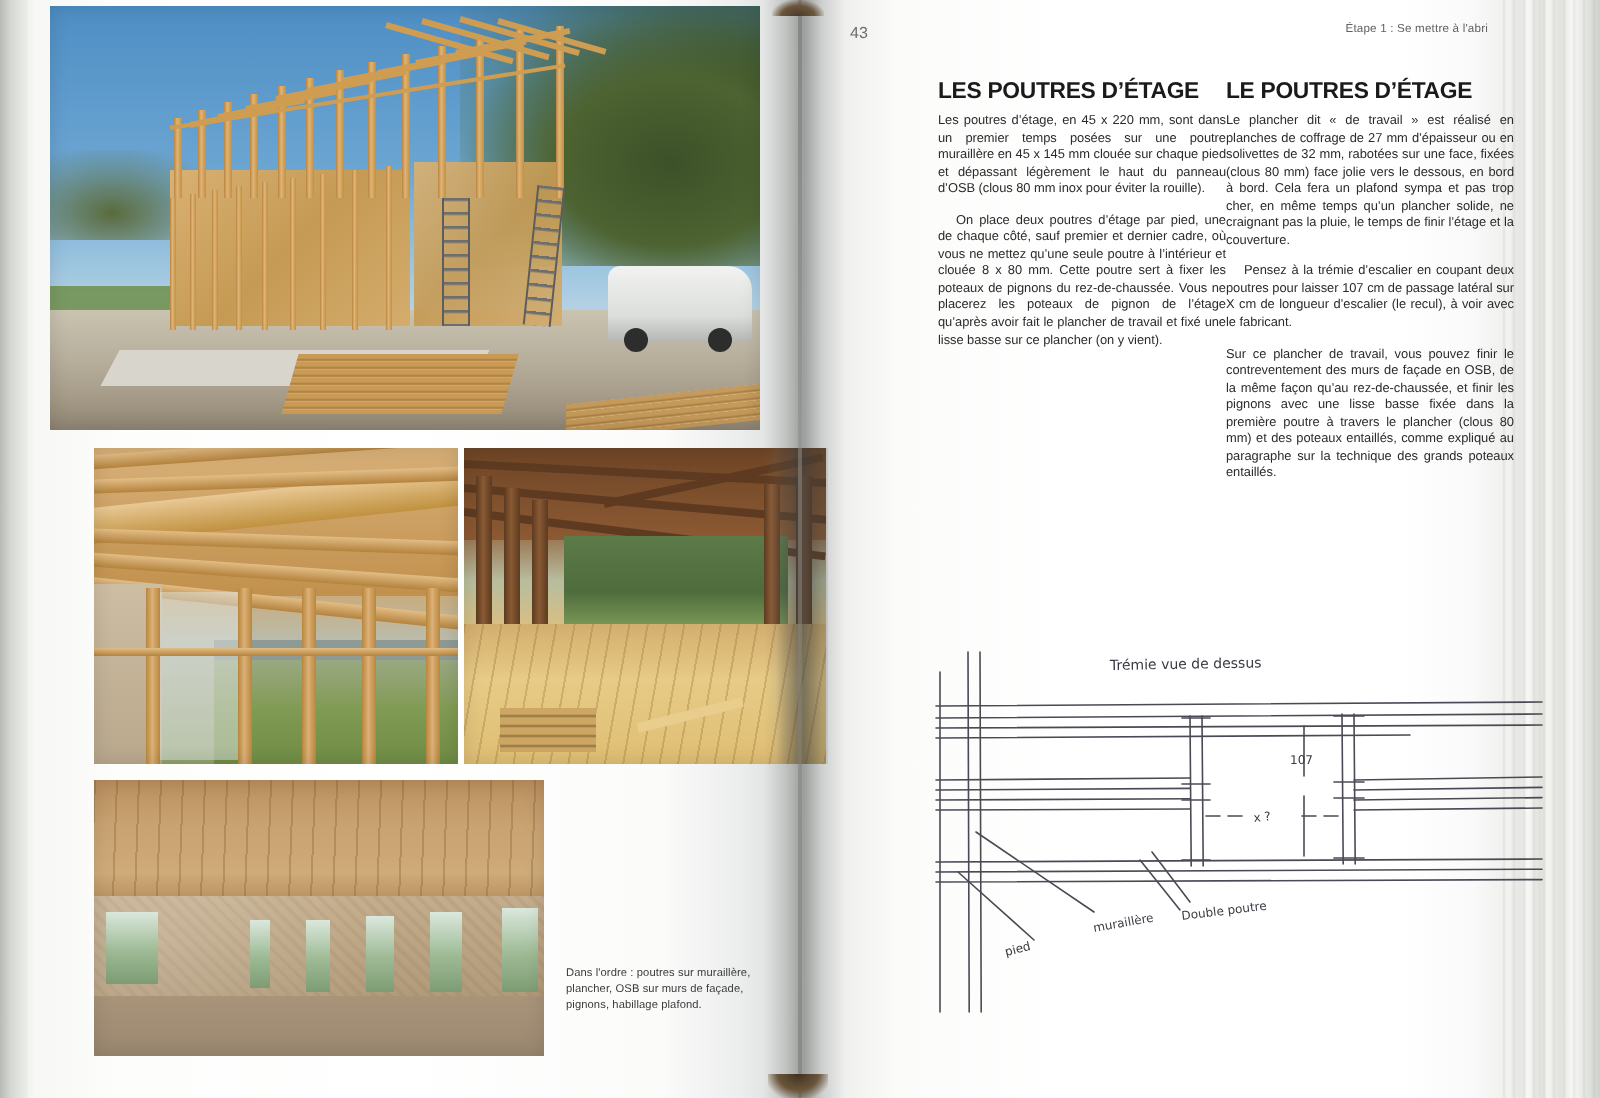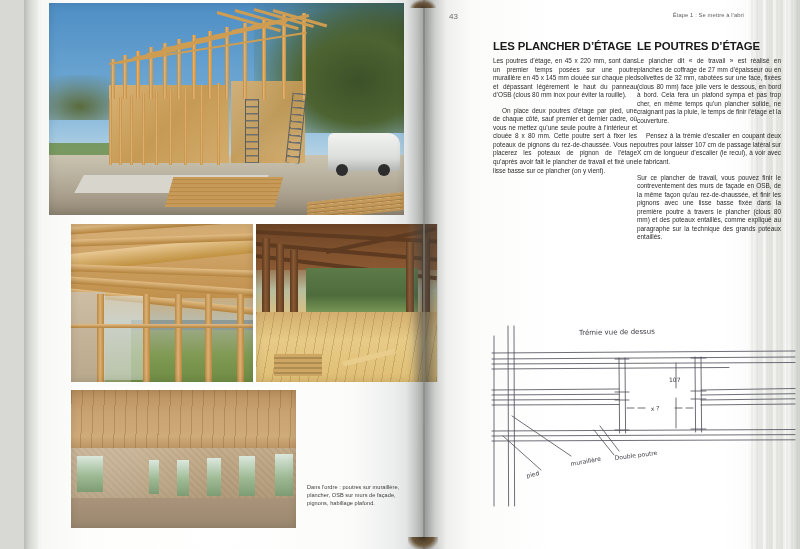--- a/index.html
+++ b/index.html
@@ -2,21 +2,21 @@
 <html><head>
 <meta charset="utf-8">
 <style>
   html,body{margin:0;padding:0;}
   body{
     width:800px;height:549px;overflow:hidden;
     background:#d8d9d4;
     font-family:"Liberation Sans", sans-serif;
     position:relative;
   }
-  .page{position:absolute;inset:0;margin-left:24px;}
+  .page{position:absolute;inset:0;}
 
   
   .paper-left{
     position:absolute;left:0;top:0;width:400px;height:549px;
     background:linear-gradient(to right,#cfd0cb 0px,#e9eae6 6px,#f7f8f6 18px,#fdfdfc 60px,#ffffff 200px,#fbfbfa 330px,#eceded 370px,#dcdedd 392px,#c9cbca 400px);
   }
   .paper-right{
     position:absolute;left:400px;top:0;width:400px;height:549px;
     background:linear-gradient(to right,#c9cbca 0px,#dcdedd 8px,#f0f1ef 24px,#fbfbfa 48px,#ffffff 130px,#ffffff 300px,#fafafa 336px,#f0f0ee 352px,#e2e3e0 362px,#cfd1ce 372px,#eceeea 380px,#f6f7f4 390px,#d9dbd6 400px);
   }
@@ -290,21 +290,21 @@
 
   <div class="gutter"></div>
   <div class="gutter-line"></div>
   <div class="edge-top"></div>
   <div class="edge-bottom"></div>
 
   <div class="folio">43</div>
   <div class="runhead">Étape 1 : Se mettre à l'abri</div>
 
   <div class="col" id="col1">
-    <h2>LES PLANCHER D’ÉTAGE</h2>
+    <h2>LES POUTRES D’ÉTAGE</h2>
     <p>Les poutres d’étage, en 45 x 220 mm, sont dans un premier temps posées sur une poutre muraillère en 45 x 145 mm clouée sur chaque pied et dépassant légèrement le haut du panneau d’OSB (clous 80 mm inox pour éviter la rouille).</p>
     <p class="ind gap">On place deux poutres d’étage par pied, une de chaque côté, sauf premier et dernier cadre, où vous ne mettez qu’une seule poutre à l’intérieur et clouée 8 x 80 mm. Cette poutre sert à fixer les poteaux de pignons du rez-de-chaussée. Vous ne placerez les poteaux de pignon de l’étage qu’après avoir fait le plancher de travail et fixé une lisse basse sur ce plancher (on y vient).</p>
   </div>
 
   <div class="col" id="col2">
     <h2>LE POUTRES D’ÉTAGE</h2>
     <p>Le plancher dit « de travail » est réalisé en planches de coffrage de 27 mm d’épaisseur ou en solivettes de 32 mm, rabotées sur une face, fixées (clous 80 mm) face jolie vers le dessous, en bord à bord. Cela fera un plafond sympa et pas trop cher, en même temps qu’un plancher solide, ne craignant pas la pluie, le temps de finir l’étage et la couverture.</p>
     <p class="ind gap">Pensez à la trémie d’escalier en coupant deux poutres pour laisser 107 cm de passage latéral sur X cm de longueur d’escalier (le recul), à voir avec le fabricant.</p>
     <p class="gap">Sur ce plancher de travail, vous pouvez finir le contreventement des murs de façade en OSB, de la même façon qu’au rez-de-chaussée, et finir les pignons avec une lisse basse fixée dans la première poutre à travers le plancher (clous 80 mm) et des poteaux entaillés, comme expliqué au paragraphe sur la technique des grands poteaux entaillés.</p>
   </div>

